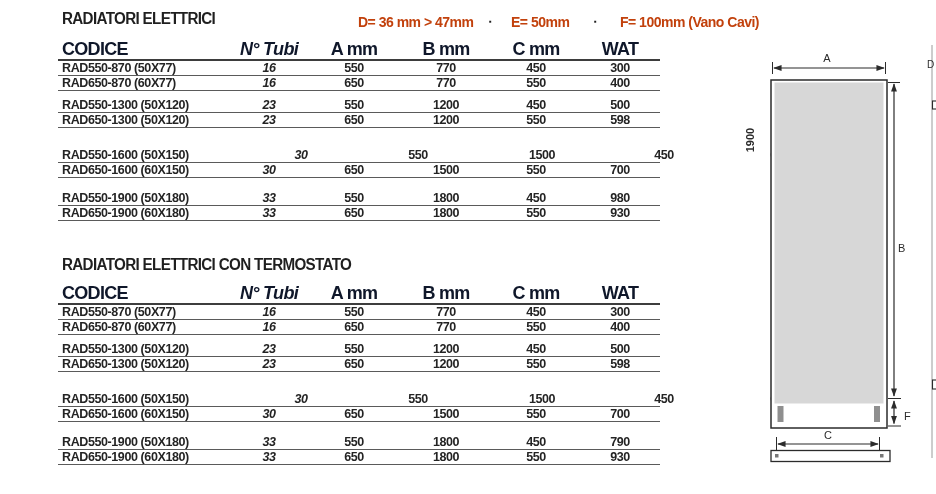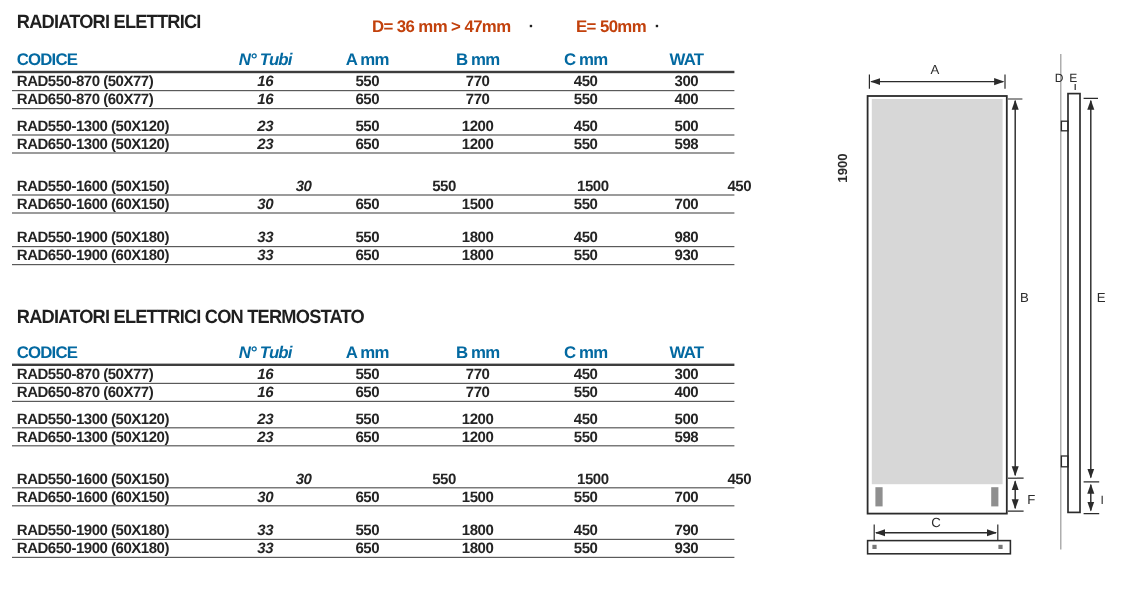--- a/index.html
+++ b/index.html
@@ -1,32 +1,32 @@
 <!DOCTYPE html>
 <html><head>
 <meta charset="utf-8">
 <style>
   html,body{margin:0;padding:0;background:#ffffff;}
   body{width:936px;height:494px;position:relative;overflow:hidden;
        font-family:"Liberation Sans",sans-serif;color:#222;}
-  .page{position:absolute;inset:0;}
+  .page{position:absolute;inset:0;margin-left:48px;}
 
   
   .doc-title{position:absolute;left:14px;font-size:16px;font-weight:bold;
              letter-spacing:-0.7px;color:#1f1f1f;white-space:nowrap;
              transform:scaleX(0.95);transform-origin:left;}
   .spec-item{position:absolute;top:14px;font-size:14px;font-weight:bold;
              letter-spacing:-0.5px;color:#c2410c;white-space:nowrap;}
   .spec-sep{position:absolute;top:17px;font-size:8px;color:#1f1f1f;}
 
   
   .tbl{position:absolute;left:10px;width:602px;}
   .thead{display:flex;align-items:flex-end;height:22px;
          border-bottom:2.5px solid #3d3d3d;padding-bottom:1px;}
-  .thead .c{font-size:14px;font-weight:bold;letter-spacing:-0.7px;color:#0369a1;
+  .thead .c{font-size:18px;font-weight:bold;letter-spacing:-0.7px;color:#0f172a;
             line-height:18px;}
   .trow{display:flex;align-items:center;height:14px;border-bottom:1.5px solid #5a5a5a;}
   .trow .c{font-size:12.5px;font-weight:bold;letter-spacing:-0.4px;color:#242424;
            line-height:13px;white-space:nowrap;}
   .c{flex:0 0 auto;text-align:center;}
   .col0{width:172px;text-align:left;padding-left:4px;box-sizing:border-box;}
   .col1{width:78px;font-style:italic;}
   .col2{width:92px;}
   .col3{width:92px;}
   .col4{width:88px;}
@@ -40,22 +40,23 @@
   svg text{font-family:"Liberation Sans",sans-serif;fill:#2b2b2b;}
 </style>
 </head>
 <body>
 
 <div class="page">
 
   <div class="doc-title" style="top:10px;">RADIATORI ELETTRICI</div>
   <div class="spec-item" style="left:310px;">D= 36 mm &gt; 47mm</div>
   <div class="spec-sep" style="left:441px;">▪</div>
-  <div class="spec-item" style="left:480px;">E= 50mm</div>
+  <div class="spec-item" style="left:463px;">E= 50mm</div>
   <div class="spec-sep" style="left:546px;">▪</div>
+  <div class="spec-item" style="left:572px;">F= 100mm (Vano Cavi)</div>
 
   <div class="tbl" style="top:36px;">
     <div class="thead">
       <span class="c col0">CODICE</span>
       <span class="c col1">N° Tubi</span>
       <span class="c col2">A mm</span>
       <span class="c col3">B mm</span>
       <span class="c col4">C mm</span>
       <span class="c col5">WAT</span>
     </div>

